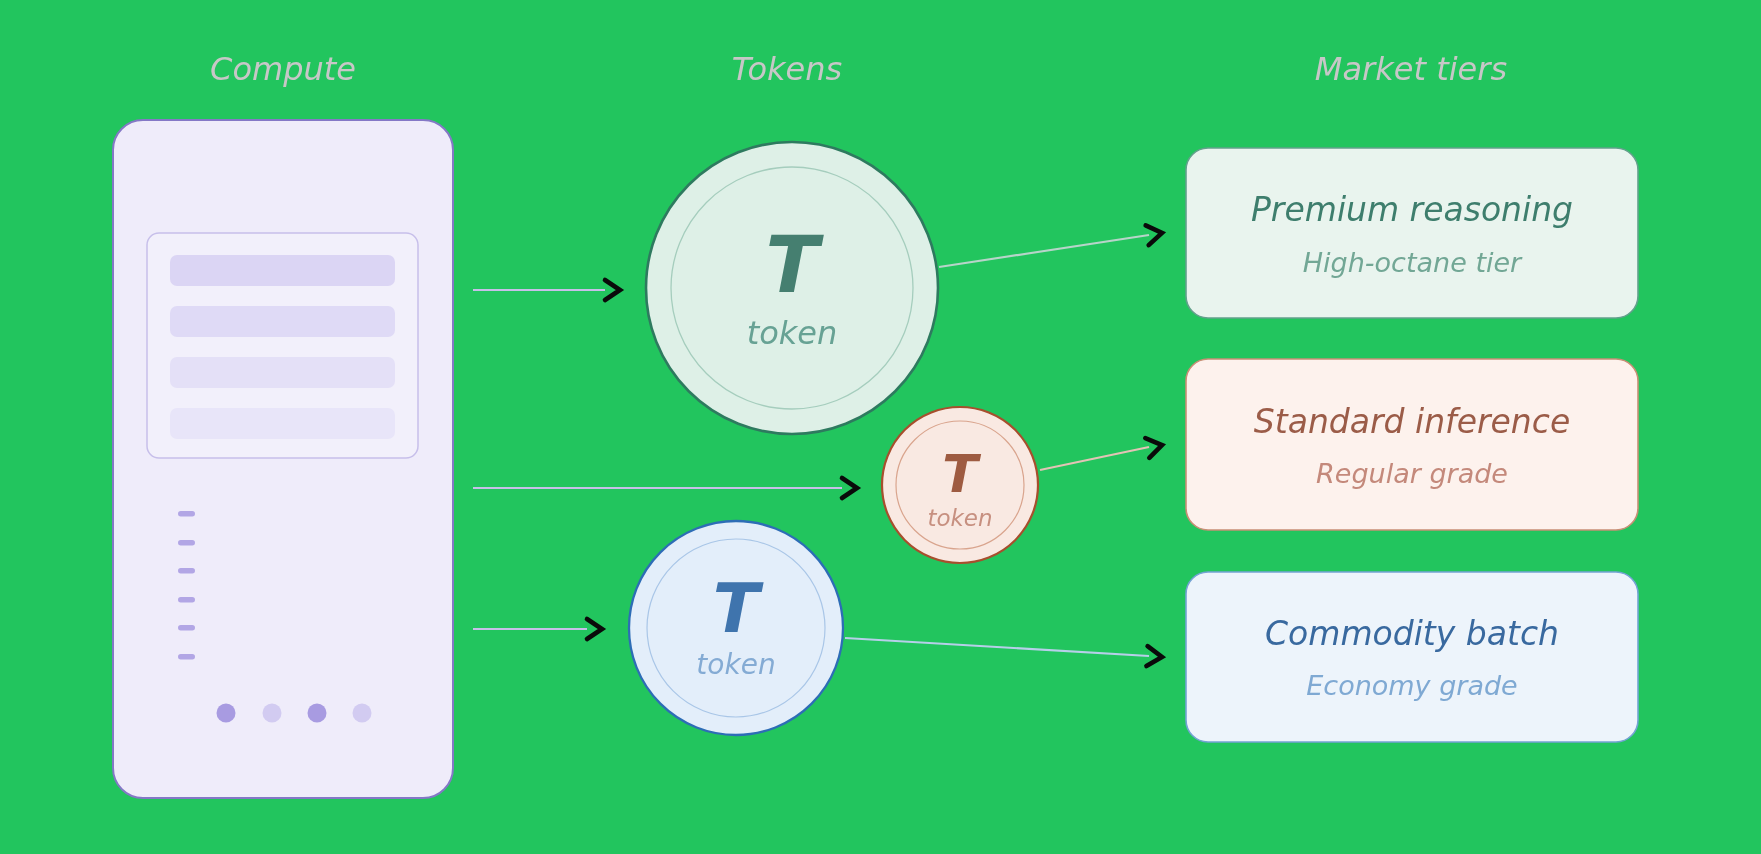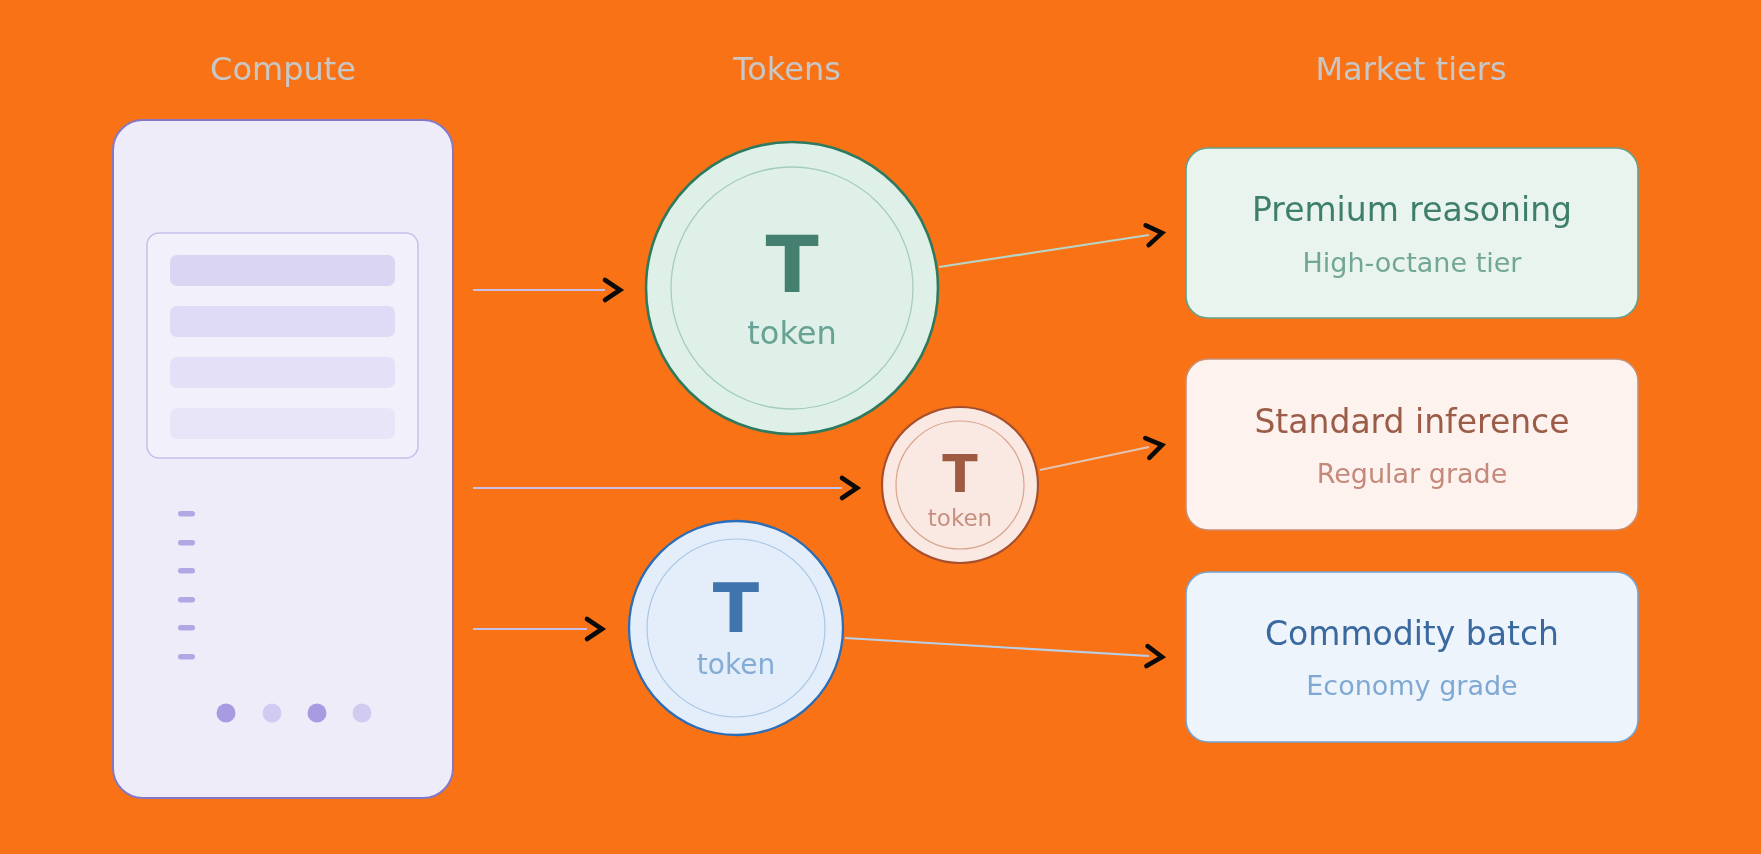--- a/index.html
+++ b/index.html
@@ -4,23 +4,24 @@
 <style>
   html, body {
     margin: 0;
     padding: 0;
     background: #ffffff;
   }
   .stage {
     position: relative;
     width: 1761px;
     height: 854px;
-    background: #f97316;
+    background: #22c55e;
     font-family: "DejaVu Sans", "Liberation Sans", sans-serif;
     overflow: hidden;
+    font-style: italic;
   }
   svg text {
     font-family: "DejaVu Sans", "Liberation Sans", sans-serif;
   }
   .col-header {
     font-size: 32px;
     fill: #c7c7c7;
   }
   .token-symbol { font-weight: bold; }
   .tier-title   { font-size: 33px; }

